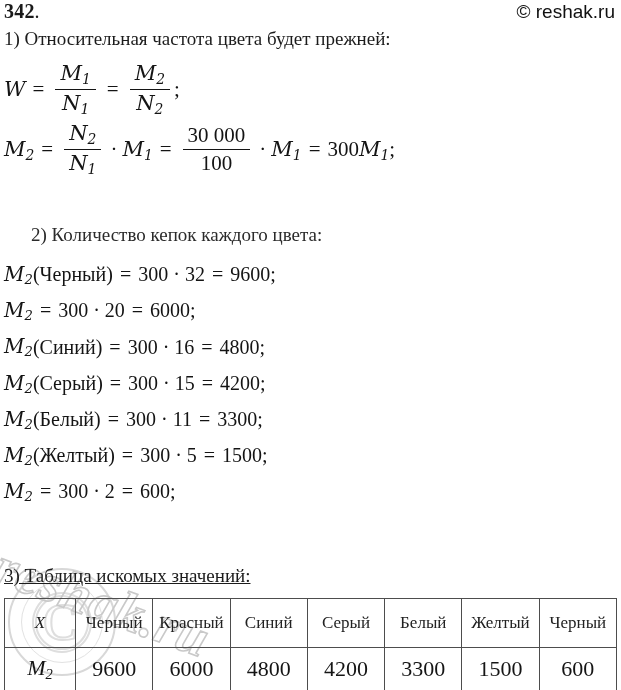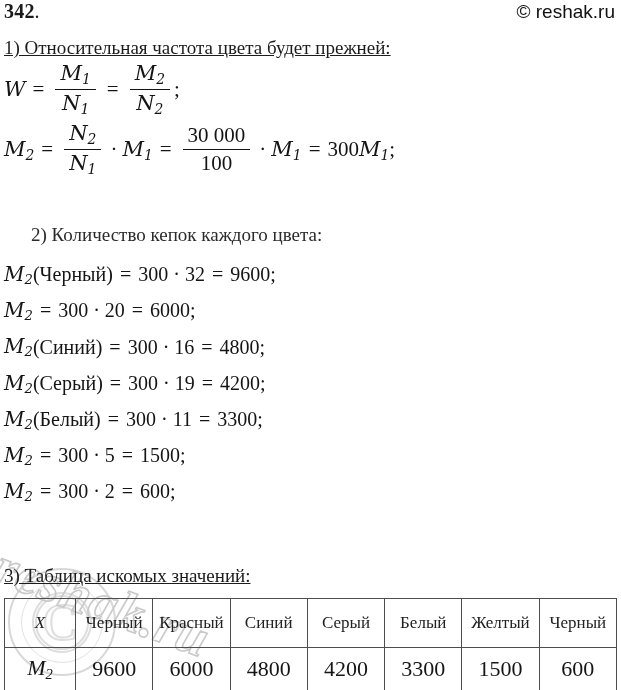--- a/index.html
+++ b/index.html
@@ -105,21 +105,21 @@
     white-space: nowrap;
   }
 
   .section-head {
     left: 4px;
     font-size: 19px;
     font-family: "Liberation Serif", "DejaVu Serif", serif;
     white-space: nowrap;
     color: #1c1c1c;
   }
-  .head-1 { top: 37px; text-decoration: underline; }
+  .head-1 { top: 28px; }
   .head-2 { top: 224px; color: #2b2b2b; margin-left: 27px; }
   .head-3 { top: 565px; text-decoration: underline; }
 
   
   .math {
     font-family: "Liberation Serif", "DejaVu Serif", serif;
     font-size: 21px;
     white-space: nowrap;
     color: #141414;
     display: flex;
@@ -309,38 +309,39 @@
           <span class="op">=</span>
           <span class="num">4800</span>
           <span>;</span>
         </div>
         <div class="abs math eq-line" style="top: 370.6px;">
           <span class="var"><span>M</span><sub>2</sub></span>
           <span>(Серый)</span>
           <span class="op">=</span>
           <span class="num">300</span>
           <span class="op tight">·</span>
-          <span class="num">19</span>
+          <span class="num">15</span>
           <span class="op">=</span>
           <span class="num">4200</span>
           <span>;</span>
         </div>
         <div class="abs math eq-line" style="top: 406.8px;">
           <span class="var"><span>M</span><sub>2</sub></span>
           <span>(Белый)</span>
           <span class="op">=</span>
           <span class="num">300</span>
           <span class="op tight">·</span>
           <span class="num">11</span>
           <span class="op">=</span>
           <span class="num">3300</span>
           <span>;</span>
         </div>
         <div class="abs math eq-line" style="top: 443px;">
           <span class="var"><span>M</span><sub>2</sub></span>
+          <span>(Желтый)</span>
           <span class="op">=</span>
           <span class="num">300</span>
           <span class="op tight">·</span>
           <span class="num">5</span>
           <span class="op">=</span>
           <span class="num">1500</span>
           <span>;</span>
         </div>
         <div class="abs math eq-line" style="top: 479.2px;">
           <span class="var"><span>M</span><sub>2</sub></span>

